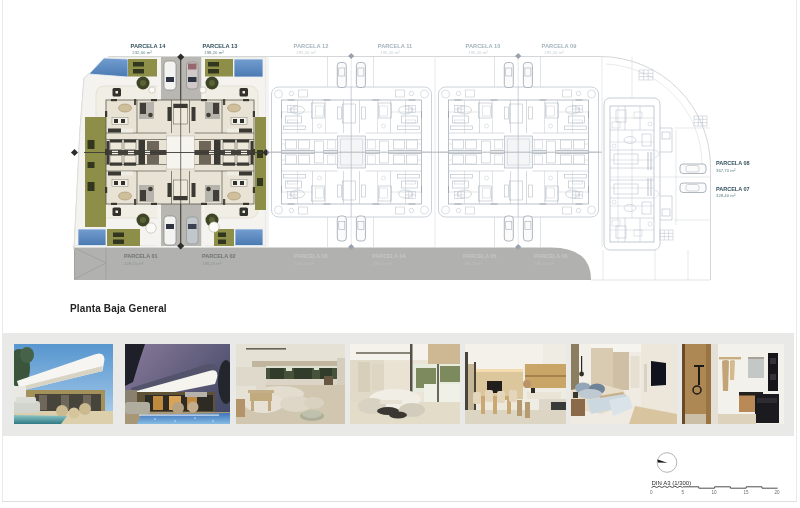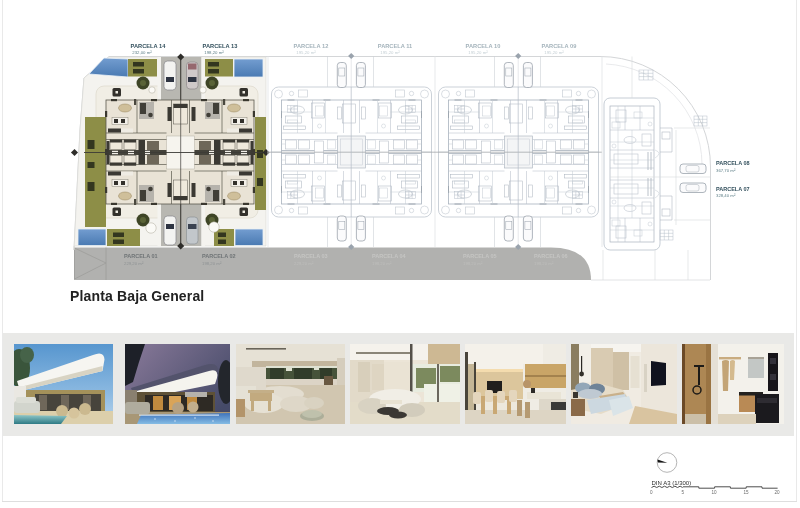--- a/index.html
+++ b/index.html
@@ -1,19 +1,19 @@
 <!DOCTYPE html>
 <html><head>
 <meta charset="utf-8">
 <style>
   html,body{margin:0;padding:0;}
   body{width:800px;height:508px;background:#ffffff;position:relative;overflow:hidden;
        font-family:"Liberation Sans", sans-serif;}
   #plan{position:absolute;left:0;top:0;}
-  #title{position:absolute;left:70px;top:288px;font-size:14px;font-weight:bold;color:#222;letter-spacing:0.15px;}
+  #title{position:absolute;left:70px;top:303px;font-size:10px;font-weight:bold;color:#222;letter-spacing:0.15px;}
   #band{position:absolute;left:3px;top:333px;width:791px;height:103px;background:#e9e9e7;}
   .ph{position:absolute;top:344px;height:80px;overflow:hidden;}
   #edgeL{position:absolute;left:2px;top:0;width:1px;height:501px;background:#e9e9e9;}
   #edgeR{position:absolute;left:796px;top:0;width:1px;height:501px;background:#e9e9e9;}
   #edgeB{position:absolute;left:2px;top:501px;width:795px;height:1px;background:#dedede;}
 </style>
 </head>
 <body>
 <svg id="plan" width="800" height="332" viewBox="0 0 800 332">
   <defs>

